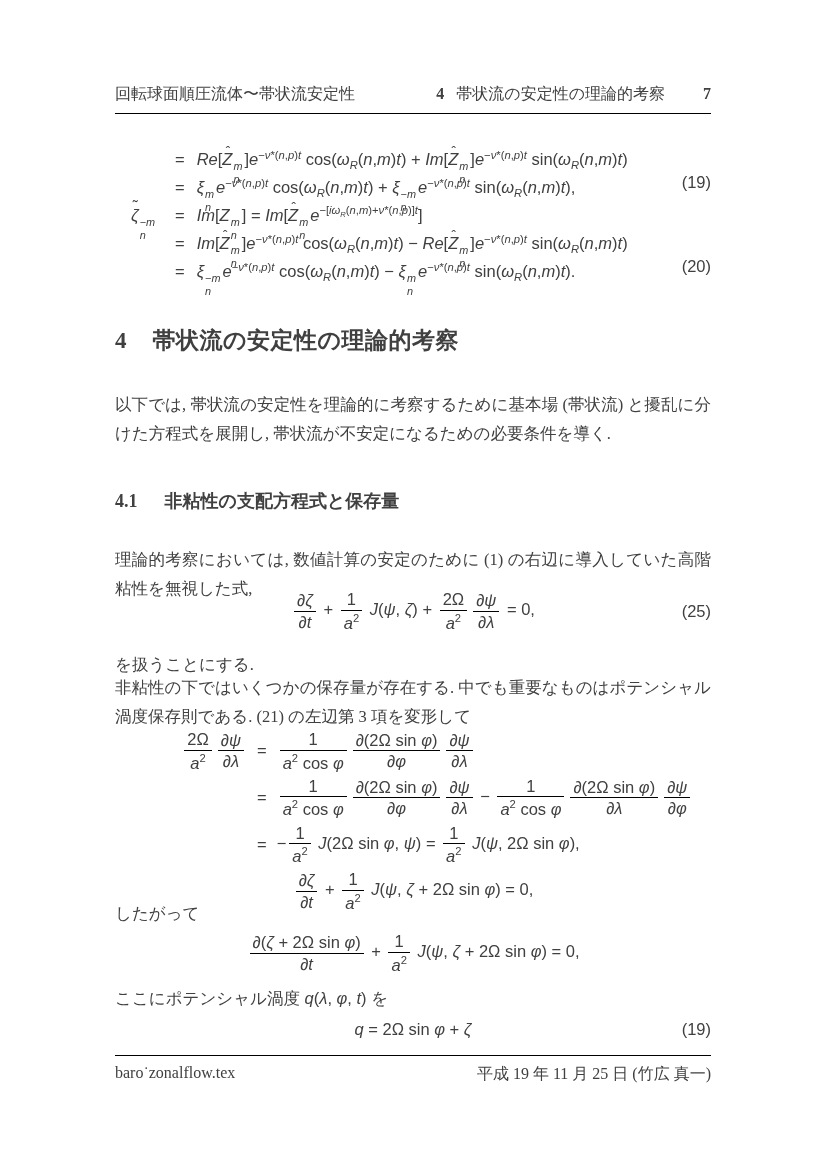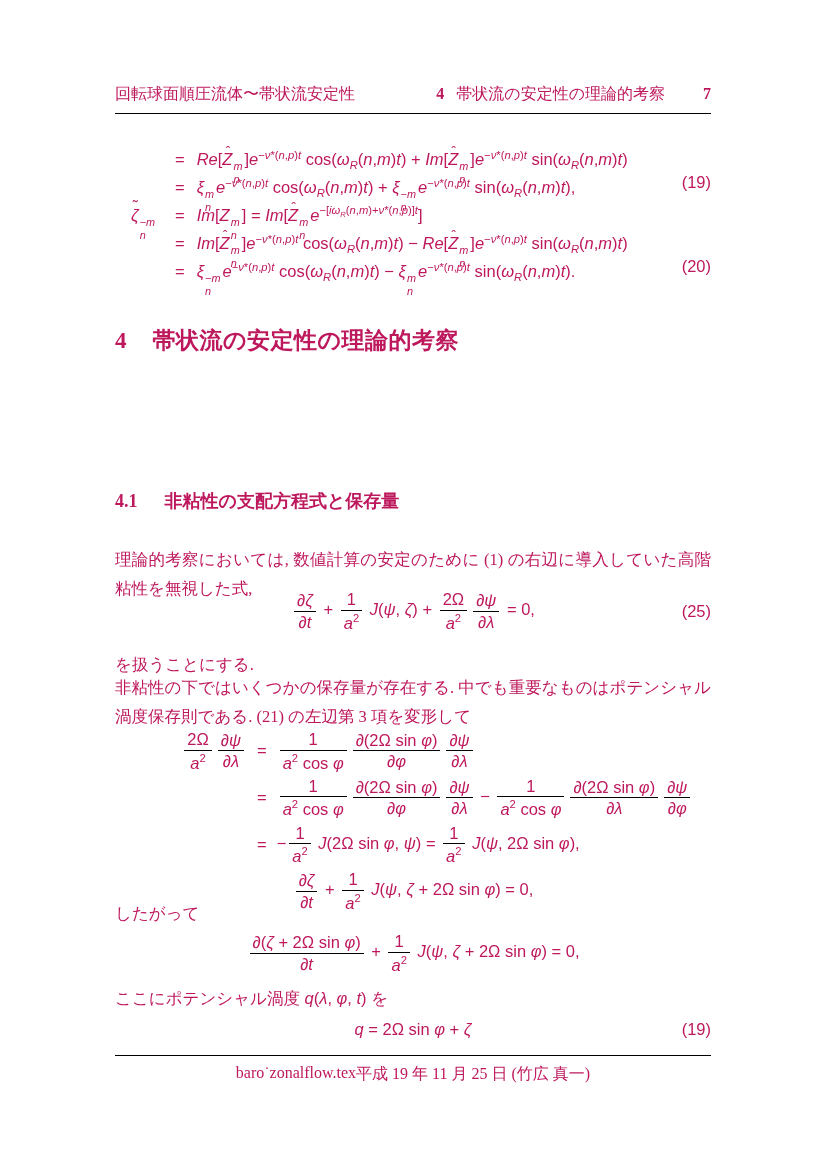--- a/index.html
+++ b/index.html
@@ -1,16 +1,16 @@
 <!DOCTYPE html>
 <html><head>
 <meta charset="utf-8">
 <style>
   html,body{margin:0;padding:0;background:#e8e8e8;}
-  .page{position:relative;width:826px;height:1169px;background:#ffffff;color:#be185d;
+  .page{position:relative;width:826px;height:1169px;background:#ffffff;color:#404040;
         font-family:"Liberation Serif","DejaVu Serif",serif;overflow:hidden;}
   .content{position:absolute;left:115px;top:0;width:596px;height:100%;}
 
   
   .pagehead{position:absolute;top:84px;left:0;width:100%;display:flex;align-items:baseline;
             border-bottom:1.5px solid #000;padding-bottom:8px;font-size:16px;}
   .ph-left{font-family:"Liberation Sans","DejaVu Sans",sans-serif;}
   .ph-right{margin-left:auto;font-family:"Liberation Sans","DejaVu Sans",sans-serif;}
   .ph-num{font-family:"Liberation Serif",serif;font-weight:bold;margin-right:12px;}
   .ph-page{margin-left:38px;font-weight:bold;font-family:"Liberation Serif",serif;}
@@ -69,21 +69,21 @@
   .eqdisp .eqno{top:50%;transform:translateY(-50%);}
 
   
   .blockB{position:absolute;top:729px;left:40px;right:0;font-size:16.5px;}
   .blockB .eqrow{display:flex;align-items:center;margin-bottom:3px;min-height:40px;}
   .lhsB{width:92px;display:inline-flex;justify-content:flex-end;align-items:center;}
   .blockB .rel{margin:0 10px;}
 
   
   .pagefoot{position:absolute;top:1055px;left:0;width:100%;border-top:1.5px solid #000;
-            padding-top:8px;display:flex;justify-content:center;font-size:16px;}
+            padding-top:8px;display:flex;justify-content:space-between;font-size:16px;}
 </style>
 </head>
 <body>
 
 <div class="page">
   <div class="content">
 
     <div class="pagehead">
       <span class="ph-left">回転球面順圧流体〜帯状流安定性</span>
       <span class="ph-right"><b class="ph-num">4</b><span>帯状流の安定性の理論的考察</span></span>
@@ -138,20 +138,21 @@
             </span><i>e</i><sup>−<i>ν</i>*(<i>n</i>,<i>p</i>)<i>t</i></sup> cos(<i>ω</i><sub><i>R</i></sub>(<i>n</i>,<i>m</i>)<i>t</i>) − <i>ξ</i><span class="ss">
               <span><i>m</i></span>
               <span><i>n</i></span>
             </span><i>e</i><sup>−<i>ν</i>*(<i>n</i>,<i>p</i>)<i>t</i></sup> sin(<i>ω</i><sub><i>R</i></sub>(<i>n</i>,<i>m</i>)<i>t</i>).</span>
         <span class="eqno">(20)</span>
       </div>
     </div>
 
     <h1 class="sec"><span class="secnum">4</span><span class="sectitle">帯状流の安定性の理論的考察</span></h1>
 
+    <p class="para p-intro">以下では, 帯状流の安定性を理論的に考察するために基本場 (帯状流) と擾乱に分けた方程式を展開し, 帯状流が不安定になるための必要条件を導く.</p>
 
     <h2 class="subsec"><span class="secnum2">4.1</span><span>非粘性の支配方程式と保存量</span></h2>
 
     <p class="para p-theory">理論的考察においては, 数値計算の安定のために (1) の右辺に導入していた高階粘性を無視した式,</p>
 
     <div class="eqdisp eq21 math">
       <span class="body"><span class="frac"><span class="num">∂<i>ζ</i></span><span class="den">∂<i>t</i></span></span> + <span class="frac"><span class="num">1</span><span class="den"><i>a</i><sup>2</sup></span></span> <i>J</i>(<i>ψ</i>, <i>ζ</i>) + <span class="frac"><span class="num">2Ω</span><span class="den"><i>a</i><sup>2</sup></span></span><span class="frac"><span class="num">∂<i>ψ</i></span><span class="den">∂<i>λ</i></span></span> = 0,</span>
       <span class="eqno">(25)</span>
     </div>
 

